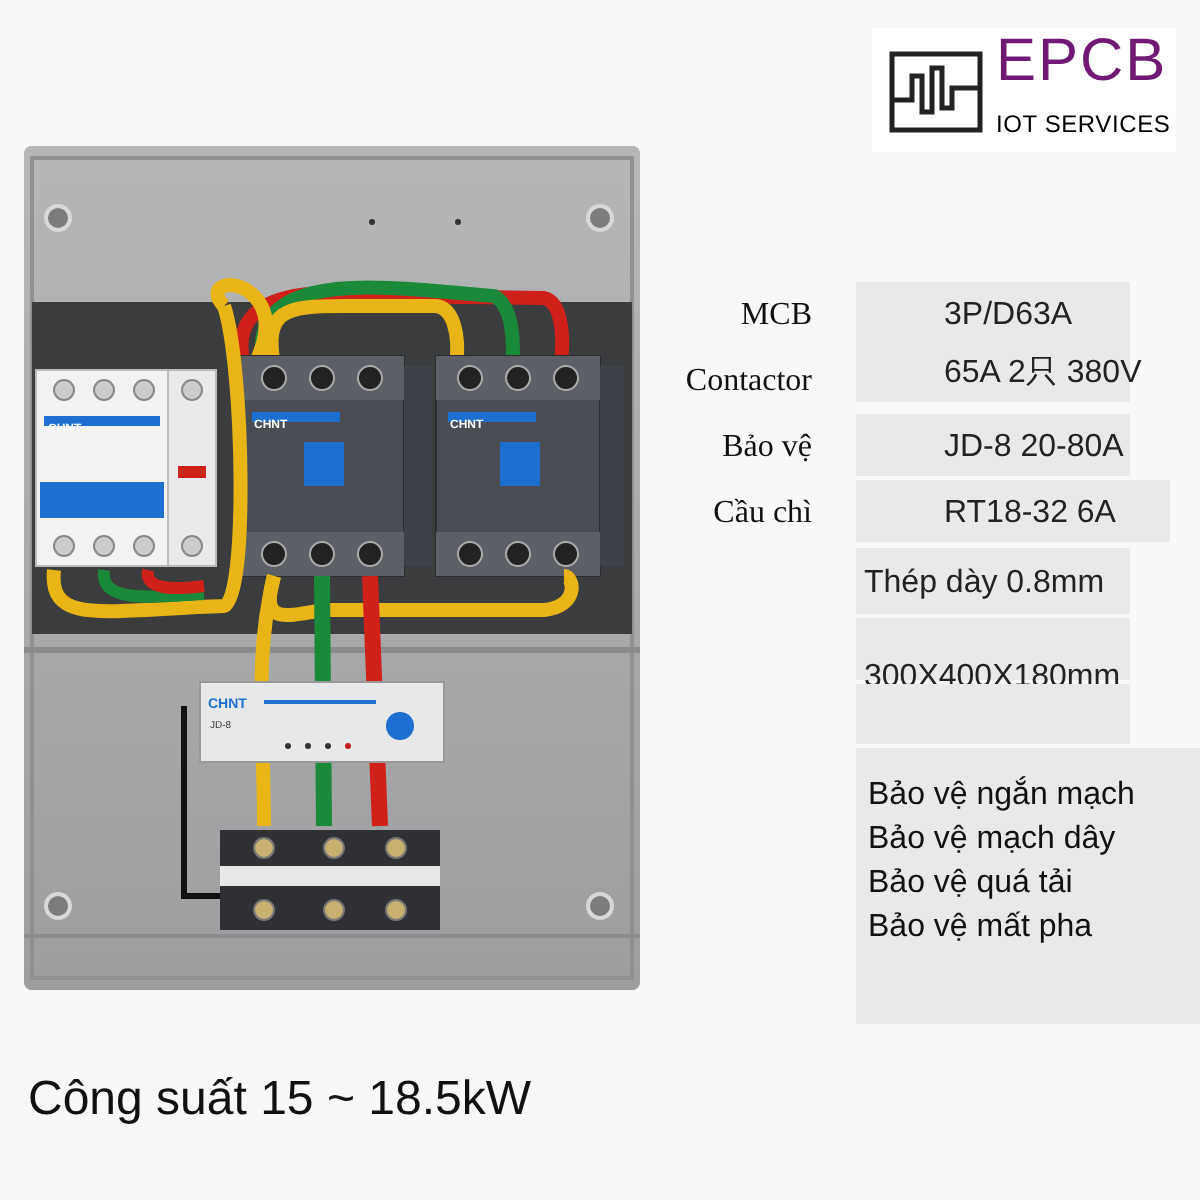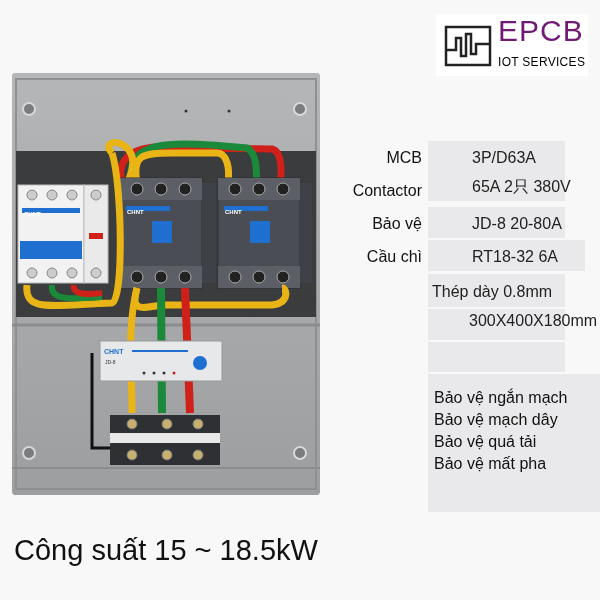--- a/index.html
+++ b/index.html
@@ -2,25 +2,25 @@
 <html><head>
 <meta charset="utf-8">
 <style>
   html,body{margin:0;padding:0;}
   body{width:600px;height:600px;background:#f8f8f8;position:relative;overflow:hidden;font-family:"Liberation Sans","DejaVu Sans",sans-serif;color:#111;}
   .logo{position:absolute;left:436px;top:14px;width:152px;height:62px;background:#fff;}
   .logo svg{position:absolute;left:8px;top:10px;}
   .logo .brand{position:absolute;left:62px;top:0;font-size:30px;letter-spacing:1px;color:#701a75;line-height:34px;}
   .logo .sub{position:absolute;left:62px;top:41px;font-size:12px;color:#000000;letter-spacing:.3px;line-height:14px;}
   .photo{position:absolute;left:12px;top:73px;width:308px;height:422px;background:#a8aaac;border-radius:4px;overflow:hidden;}
-  .spec-label{position:absolute;right:178px;font-size:16px;color:#111;text-align:right;white-space:nowrap;line-height:20px;}
+  .spec-label{position:absolute;right:194px;font-size:16px;color:#111;text-align:right;white-space:nowrap;line-height:20px;font-family:Liberation Serif, serif;}
   .cell{position:absolute;left:428px;width:137px;background:#e9e8ea;font-size:16px;color:#222;line-height:20px;white-space:nowrap;}
   .features{position:absolute;left:428px;top:374px;width:194px;height:138px;background:#e9e8ea;}
   .features div{font-size:16px;line-height:22px;padding-left:6px;color:#111;white-space:nowrap;}
-  .footer{position:absolute;left:14px;top:530px;font-size:29px;color:#111;line-height:40px;white-space:nowrap;}
+  .footer{position:absolute;left:14px;top:530px;font-size:24px;color:#111;line-height:40px;white-space:nowrap;}
 </style>
 </head>
 <body>
 
 <div class="logo">
   <svg width="48" height="44" viewBox="0 0 48 44">
     <rect x="2" y="3" width="44" height="38" fill="none" stroke="#222" stroke-width="2.5"></rect>
     <polyline points="2,26 12,26 12,14 17,14 17,32 22,32 22,10 27,10 27,30 32,30 32,20 46,20" fill="none" stroke="#222" stroke-width="2.5"></polyline>
   </svg>
   <div class="brand">EPCB</div>
@@ -163,21 +163,21 @@
 <div class="cell" style="top:207px;height:31px;">
   <span style="position:absolute;left:44px;top:7px;">JD-8 20-80A</span>
 </div>
 <div class="cell" style="top:240px;height:31px;padding-left:20px;">
   <span style="position:absolute;left:44px;top:7px;">RT18-32 6A</span>
 </div>
 <div class="cell" style="top:274px;height:33px;">
   <span style="position:absolute;left:4px;top:8px;">Thép dày 0.8mm</span>
 </div>
 <div class="cell" style="top:309px;height:31px;">
-  <span style="position:absolute;left:4px;top:2px;margin-left:37px;">300X400X180mm</span>
+  <span style="position:absolute;left:4px;top:20px;">300X400X180mm</span>
 </div>
 <div class="cell" style="top:342px;height:30px;">
   <span></span>
 </div>
 
 <div class="features">
   <div style="height:13px;"></div>
   <div>Bảo vệ ngắn mạch</div>
   <div>Bảo vệ mạch dây</div>
   <div>Bảo vệ quá tải</div>

